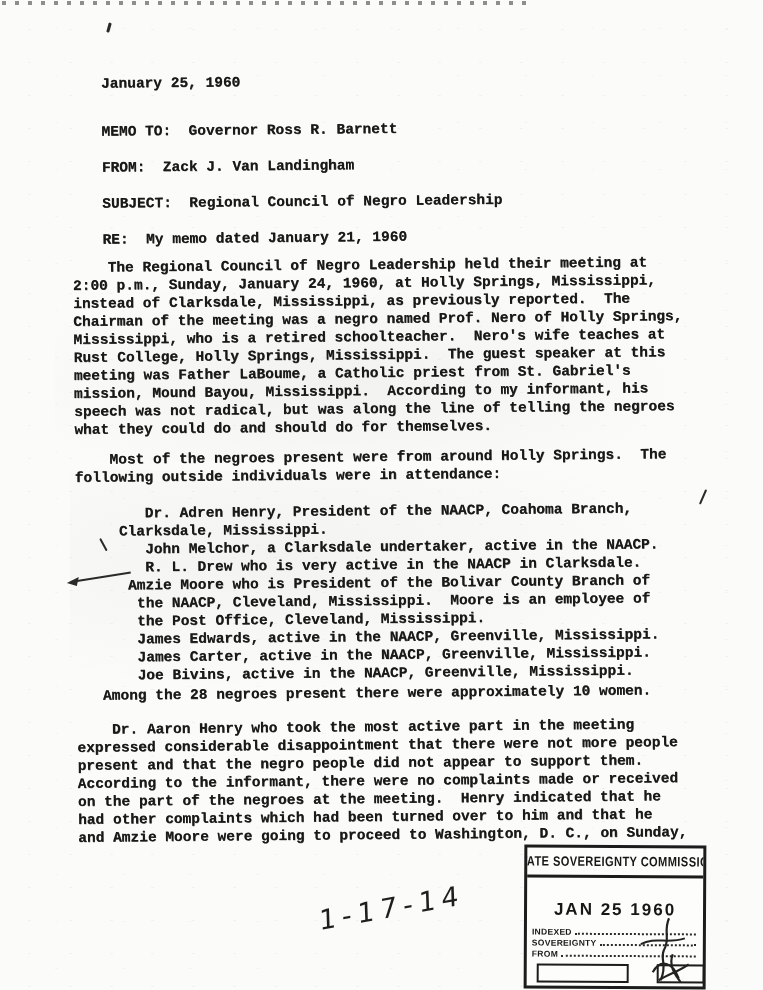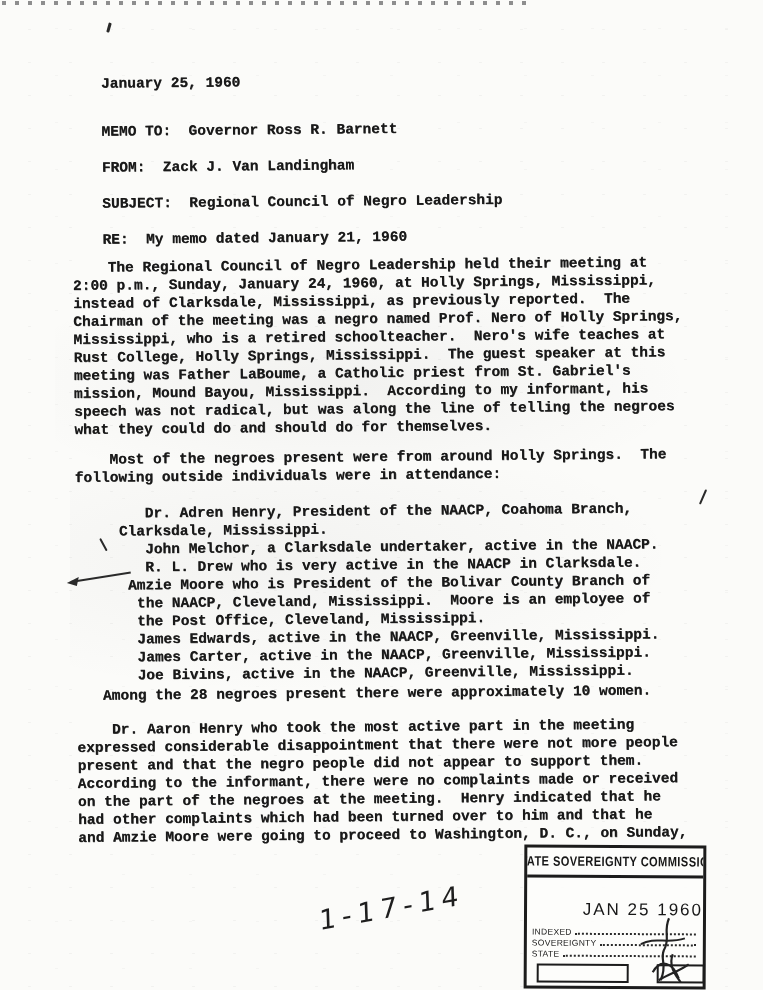--- a/index.html
+++ b/index.html
@@ -62,27 +62,27 @@
   .stamp-title{
     border-bottom:3px solid #1c1c1c;height:27px;display:flex;
     align-items:center;justify-content:center;overflow:hidden;
   }
   .stamp-title span{
     display:inline-block;transform:scaleX(0.82);transform-origin:center;
     font-family:"Liberation Sans", sans-serif;font-weight:bold;font-size:13.5px;
     letter-spacing:0.5px;white-space:nowrap;
   }
   .stamp-date{
-    position:absolute;left:0;right:0;top:52px;text-align:right;
-    font-family:"Liberation Sans", sans-serif;font-weight:normal;
+    position:absolute;left:0;right:0;top:52px;text-align:center;
+    font-family:"Liberation Sans", sans-serif;font-weight:bold;
     font-size:17px;letter-spacing:2px;
   }
   .stamp-rows{position:absolute;left:5px;right:5px;top:78px;}
   .stamp-row{display:flex;align-items:flex-end;height:11px;
-    font-family:"Liberation Sans", sans-serif;font-weight:normal;font-size:8.5px;letter-spacing:0.3px;}
+    font-family:"Liberation Sans", sans-serif;font-weight:bold;font-size:8.5px;letter-spacing:0.3px;}
   .stamp-row .leader{flex:1;border-bottom:2px dotted #2a2a2a;margin:0 2px 2px 3px;height:1px;}
   .stamp-boxes{position:absolute;left:10px;right:6px;bottom:5px;height:17px;}
   .stamp-box-left{position:absolute;left:0;width:88px;height:15px;border:2px solid #1c1c1c;}
   .stamp-box-right{position:absolute;left:120px;width:44px;height:15px;border:2px solid #1c1c1c;}
   .stamp-signature{position:absolute;right:2px;bottom:0;}
 </style>
 </head>
 <body>
 
 <div class="noise"></div>
@@ -157,21 +157,21 @@
   <div class="stamp-rows">
     <div class="stamp-row">
       <span>INDEXED</span>
       <span class="leader"></span>
     </div>
     <div class="stamp-row">
       <span>SOVEREIGNTY</span>
       <span class="leader"></span>
     </div>
     <div class="stamp-row">
-      <span>STATE</span>
+      <span>FROM</span>
       <span class="leader"></span>
     </div>
   </div>
   <div class="stamp-boxes">
     <div class="stamp-box-left"></div>
     <div class="stamp-box-right"></div>
   </div>
   <svg class="stamp-signature" width="78" height="72">
     <path d="M46,4 C40,18 48,24 41,36 C37,46 45,50 38,66" stroke="#222" stroke-width="2.2" fill="none"></path>
     <path d="M18,30 C32,22 44,30 62,24" stroke="#222" stroke-width="2" fill="none"></path>

